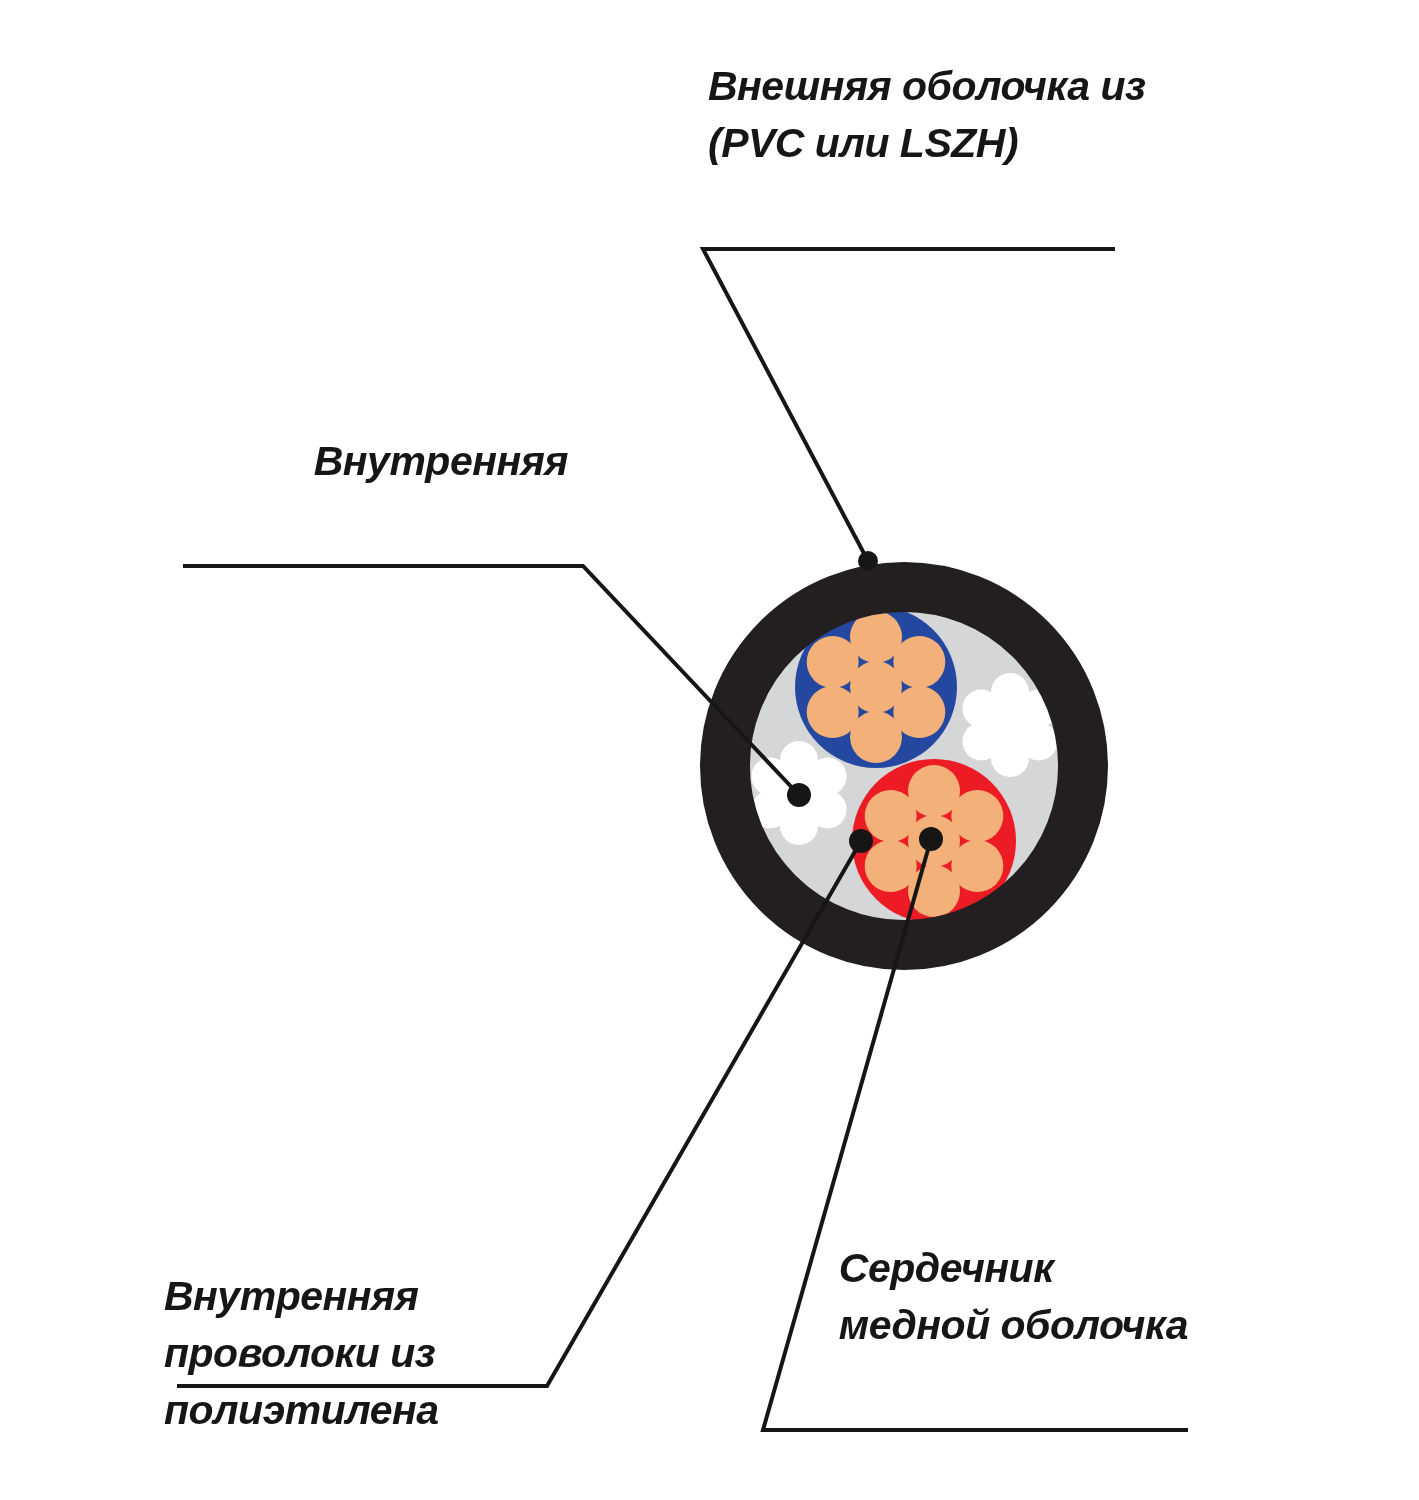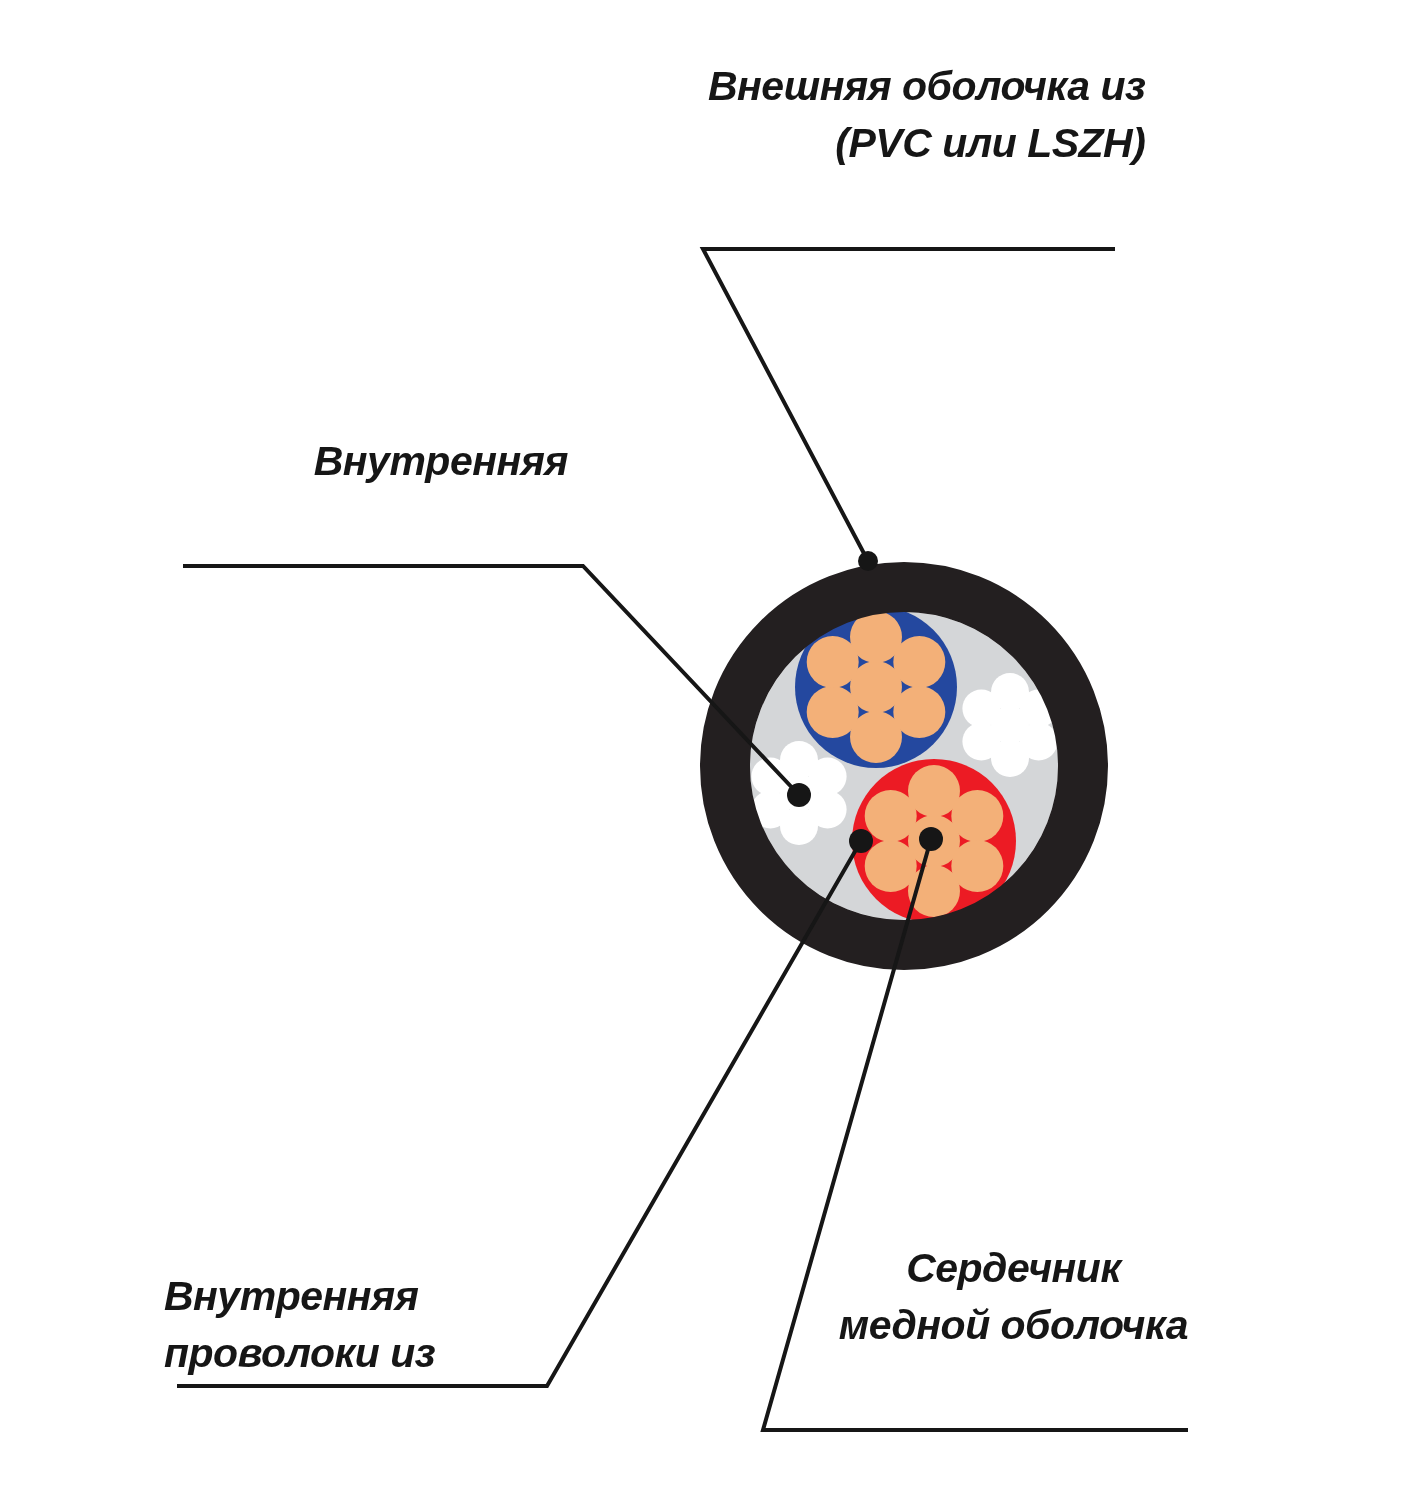--- a/index.html
+++ b/index.html
@@ -20,24 +20,24 @@
   .label {
     position: absolute;
     font-style: italic;
     font-weight: 700;
     font-size: 41px;
     line-height: 57px;
     letter-spacing: -0.5px;
     color: #161616;
     white-space: nowrap;
   }
-  .label-outer-sheath { left: 708px; top: 58px;  text-align: right; }
+  .label-outer-sheath { left: 708px; top: 58px;  text-align: left; }
   .label-filler       { right: 851px; top: 433px; text-align: right; }
   .label-inner-sheath { left: 164px; top: 1268px; width: 300px; text-align: left; }
-  .label-core         { right: 231px; top: 1240px; text-align: center; }
+  .label-core         { right: 231px; top: 1240px; text-align: left; }
 </style>
 </head>
 <body>
 
 <div class="canvas">
 
   <svg id="cable-svg" class="diagram-svg" viewBox="0 0 1419 1500" xmlns="http://www.w3.org/2000/svg">
       <circle cx="904" cy="766" r="154" fill="#d4d6d8"></circle>
       <circle cx="799" cy="793" r="19" fill="#ffffff"></circle>
       <circle cx="799.0" cy="760.0" r="19" fill="#ffffff"></circle>
@@ -85,20 +85,21 @@
     <div>(PVC или LSZH)</div>
   </div>
 
   <div class="label label-filler">
     <div>Внутренняя</div>
   </div>
 
   <div class="label label-inner-sheath">
     <div>Внутренняя</div>
     <div>проволоки из</div>
+    <div>полиэтилена</div>
   </div>
 
   <div class="label label-core">
     <div>Сердечник</div>
     <div>медной оболочка</div>
   </div>
 
 </div>
 
 </body></html>

